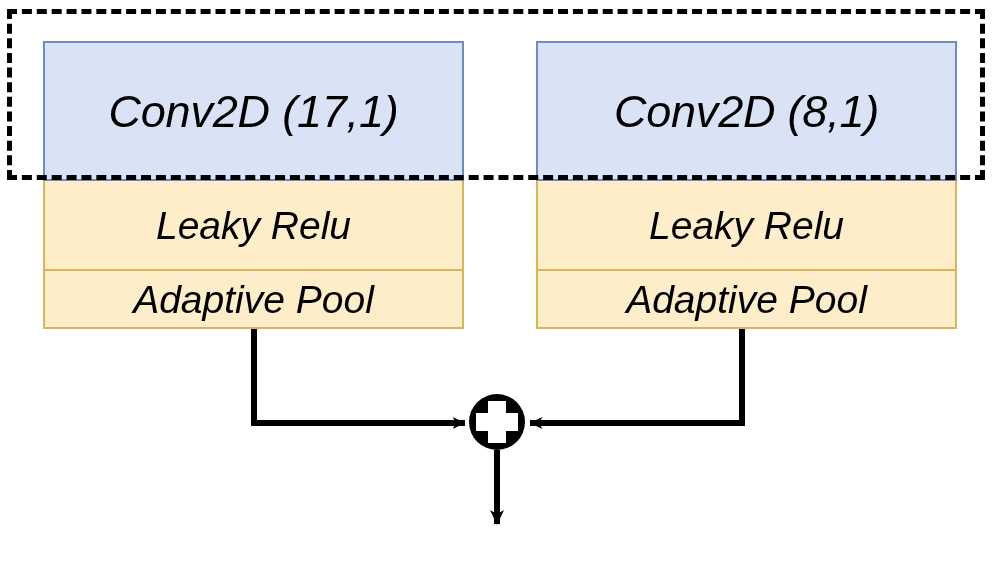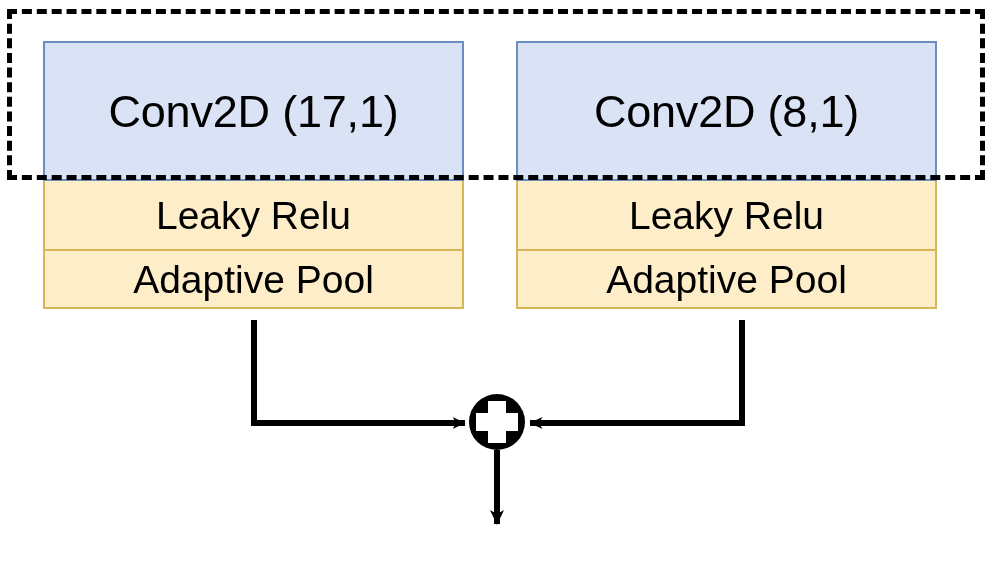--- a/index.html
+++ b/index.html
@@ -39,44 +39,45 @@
     pointer-events: none;
   }
 
   
   .branch {
     position: absolute;
     top: 41px;
     width: 421px;
   }
   .branch-left  { left: 43px; }
-  .branch-right { left: 516px; }
+  .branch-right { left: 536px; }
 
   .node {
     box-sizing: border-box;
     width: 100%;
     display: flex;
     align-items: center;
     justify-content: center;
     text-align: center;
     color: #000000;
     line-height: 1;
     white-space: nowrap;
+    font-style: italic;
   }
 
   .node-conv {
     height: 140px;
     background: #dae3f6;
     border: 2px solid #6c8ebf;
     font-size: 45px;
     letter-spacing: -0.2px;
   }
 
   .node-act {
-    height: 70px;
+    height: 90px;
     background: #fdedc8;
     border: 2px solid #d6b656;
     border-top: none;
     font-size: 39px;
   }
 
   .node-pool {
     height: 58px;
     background: #fdedc8;
     border: 2px solid #d6b656;

